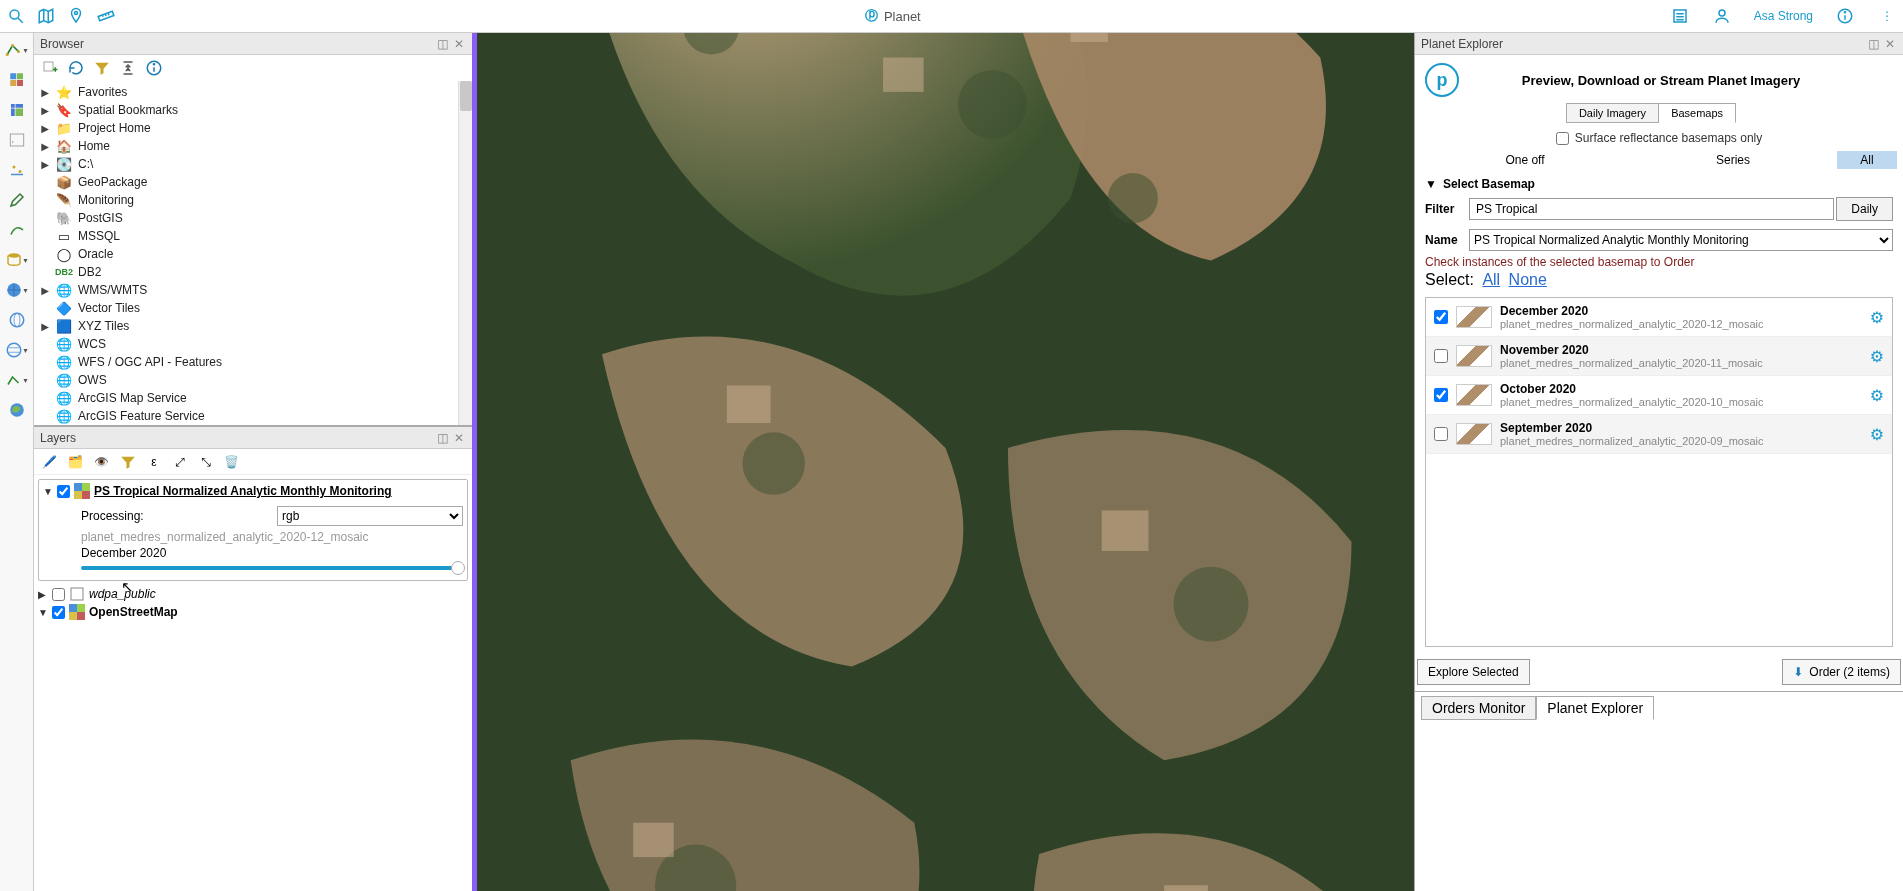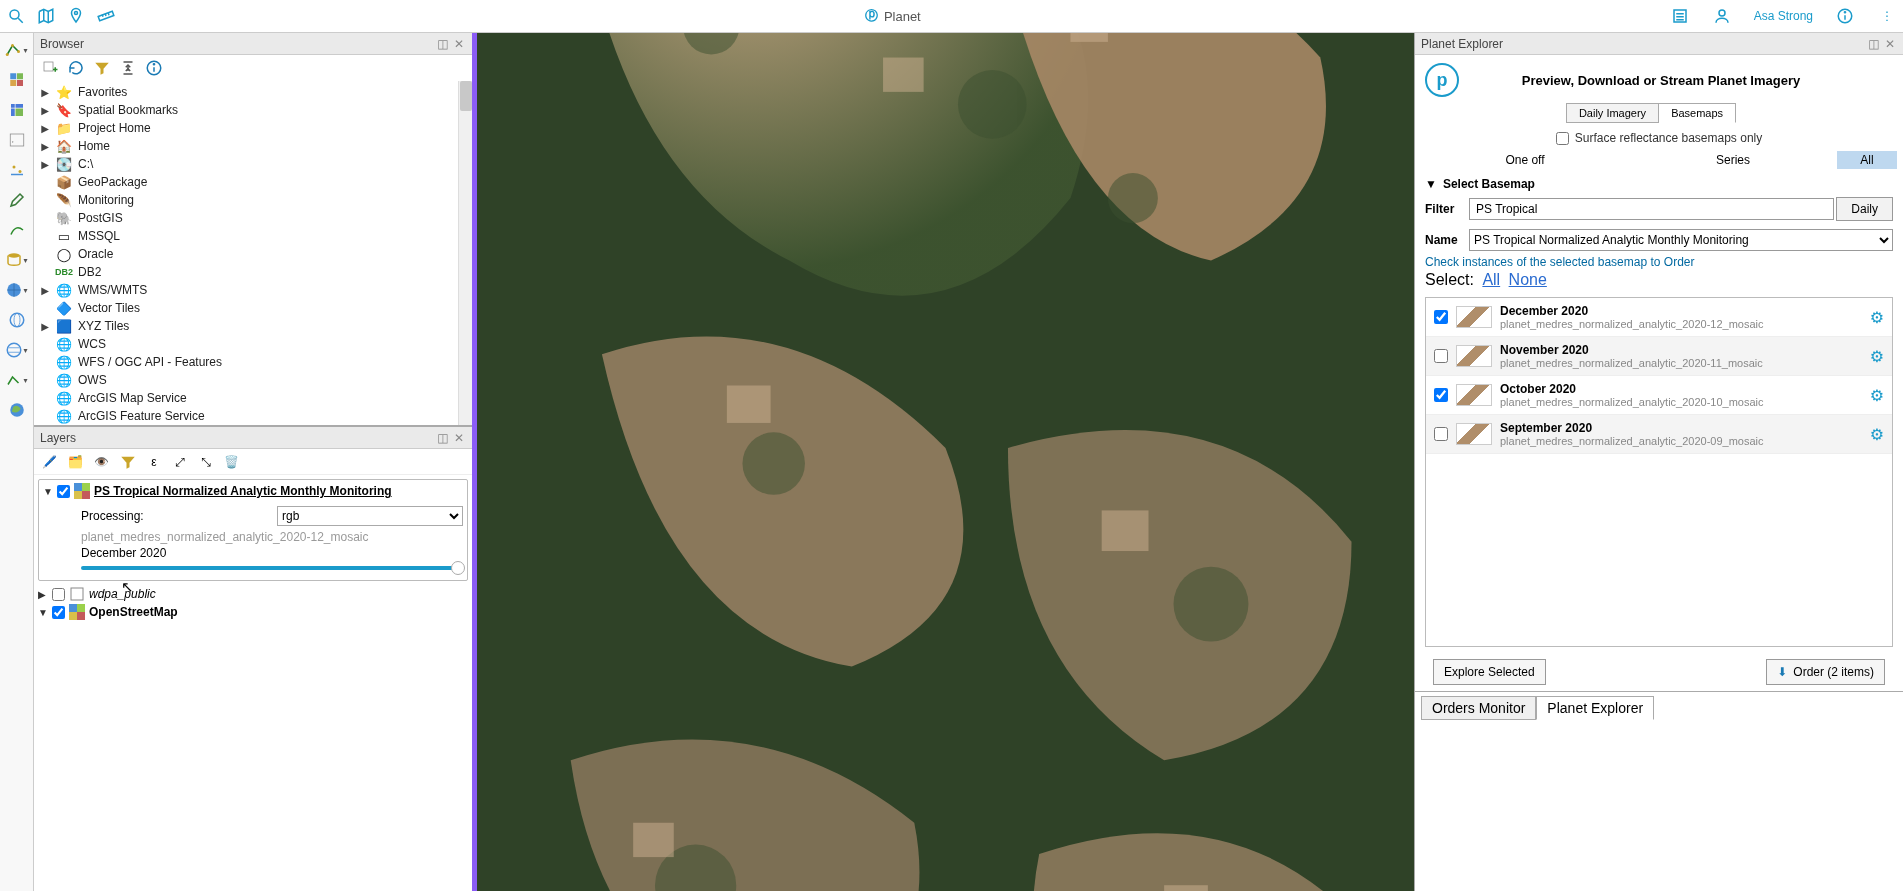--- a/index.html
+++ b/index.html
@@ -78,33 +78,33 @@
 .pe-seg { display: flex; justify-content: center; gap: 0; margin-bottom: 6px; padding: 0 6px; }
 .pe-seg .seg { flex: 1; text-align: center; padding: 2px 0; font-size: 12px; cursor: pointer; }
 .pe-seg .seg.active { background: #bed8ef; }
 .collapser { display: flex; align-items: center; gap: 6px; padding: 2px 10px; font-weight: bold; font-size: 12px; cursor: pointer; }
 .filter-row { display: flex; align-items: center; gap: 2px; padding: 4px 10px; }
 .filter-row .fr-label { width: 42px; font-weight: bold; font-size: 12px; }
 .filter-row input[type=text] { flex: 1; height: 22px; border: 1px solid #999; padding: 0 6px; font-size: 12px; }
 .filter-row button { height: 24px; padding: 0 14px; border: 1px solid #999; background: #f2f2f2; cursor: pointer; font-size: 12px; }
 .filter-row select { flex: 1; height: 22px; border: 1px solid #999; font-size: 12px; background: #fff; }
 .results-head { padding: 6px 10px 2px 10px; font-weight: bold; }
-.results-hint { padding: 0 10px; font-size: 12px; color: #0369a1; }
+.results-hint { padding: 0 10px; font-size: 12px; color: #7f1d1d; }
 .select-all { padding: 2px 10px 4px 10px; font-size: 16px; }
 .select-all a { color: #2a6bd0; text-decoration: underline; margin-left: 4px; cursor: pointer; }
 .results-list { margin: 4px 10px 6px 10px; border: 1px solid #bbb; height: 350px; overflow: auto; }
 .res-item { display: flex; align-items: center; gap: 8px; padding: 6px 8px; border-bottom: 1px solid #eee; }
 .res-item.alt { background: #f4f4f4; }
 .res-item input[type=checkbox] { width: 14px; height: 14px; }
 .res-thumb { width: 36px; height: 22px; background: linear-gradient(135deg,#ffffff 0 35%, #b08e6a 35% 60%, #ffffff 60% 100%); border: 1px solid #ccc; }
 .res-txt { flex: 1; }
 .res-txt .rt1 { font-weight: bold; font-size: 12px; }
 .res-txt .rt2 { font-size: 11px; color: #888; }
 .res-gear { color: #1a9bcb; font-size: 16px; cursor: pointer; }
-.pe-foot { display: flex; padding: 6px 18px; gap: 2px; align-items: flex-end; }
+.pe-foot { display: flex; padding: 6px 2px; gap: 2px; align-items: flex-end; }
 .pe-foot .gap { flex: 1; }
 .pe-foot button { height: 26px; padding: 0 10px; border: 1px solid #999; background: #f6f6f6; cursor: pointer; font-size: 12px; display: inline-flex; align-items: center; gap: 6px; }
 .bottom-tabs { border-top: 1px solid #aaa; display: flex; padding: 4px 6px 0 6px; gap: 0; }
 .btab { border: 1px solid #aaa; padding: 3px 10px; font-size: 14px; background: #f0f0f0; cursor: pointer; }
 .btab.active { background: #fff; border-bottom: 1px solid #fff; }
 
 svg.icon { width: 18px; height: 18px; }
 </style>
 </head>
 <body>

